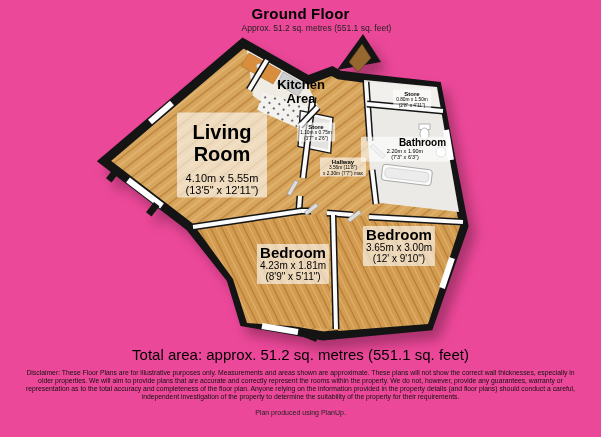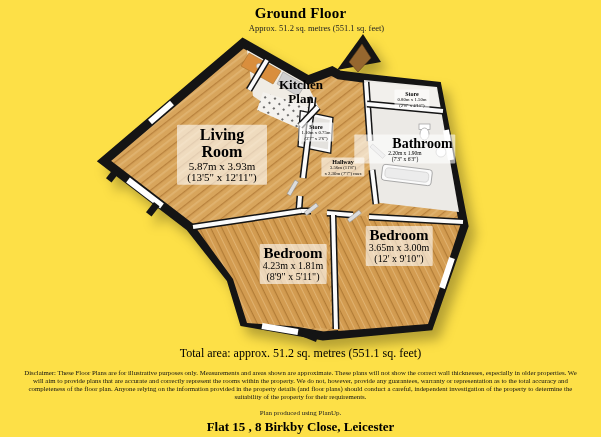--- a/index.html
+++ b/index.html
@@ -1,40 +1,40 @@
 <!DOCTYPE html>
 <html><head>
 <meta charset="utf-8">
 <style>
   html,body{margin:0;padding:0;background:#fff;}
-  .page{position:relative;width:601px;height:437px;background:#fde047;overflow:hidden;
-        font-family:Liberation Serif, serif;color:#000;}
+  .page{position:relative;width:601px;height:437px;background:#ec4899;overflow:hidden;
+        font-family:Liberation Sans, sans-serif;color:#000;}
   .hdr-title{position:absolute;top:5px;left:0;width:100%;text-align:center;
              font-size:15px;font-weight:bold;letter-spacing:.2px;}
   .hdr-sub{position:absolute;top:23px;left:16px;width:100%;text-align:center;font-size:8.5px;color:#222;}
   .plan-wrap{position:absolute;left:0;top:0;width:601px;height:437px;}
   .plan-wrap svg{filter:drop-shadow(7px 9px 6px rgba(0,0,0,.28));}
   .wallb{stroke:#141414;stroke-width:7;stroke-linecap:butt;}
   .wallw{stroke:#fbfbfb;stroke-width:4;stroke-linecap:butt;}
   .win{stroke:#ffffff;stroke-width:6;stroke-linecap:butt;}
   .rlabel{position:absolute;transform:translate(-50%,-50%);text-align:center;
           background:rgba(255,255,255,.6);padding:1px 3px;line-height:1.08;border-radius:1px;}
   .rlabel span{display:block;white-space:nowrap;}
   .rname{font-weight:bold;}
   .wrap2{white-space:normal !important;}
-  .nm-xl{font-size:16px;width:84px;margin:0 auto;}
+  .nm-xl{font-size:20px;width:84px;margin:8px auto;}
   .nm-lg{font-size:15px;}
   .nm-md{font-size:13px;width:58px;margin:0 auto;}
-  .nm-sm{font-size:14px;padding-left:35px;}
+  .nm-sm{font-size:10px;padding-left:35px;}
   .nm-xs{font-size:6px;}
   .dm-lg{font-size:11px;}
   .dm-md{font-size:10px;}
   .dm-sm{font-size:5.5px;}
   .dm-xs{font-size:4.8px;}
-  .ftr-total{position:absolute;top:346px;left:0;width:100%;text-align:center;font-size:12px;}
+  .ftr-total{position:absolute;top:346px;left:0;width:100%;text-align:center;font-size:15px;}
   .ftr-disc{position:absolute;top:369px;left:50%;transform:translateX(-50%);width:556px;
             text-align:center;font-size:6.8px;line-height:1.2;color:#111;}
   .ftr-prod{position:absolute;top:409px;left:0;width:100%;text-align:center;font-size:7px;color:#222;}
   .ftr-addr{position:absolute;top:419px;left:0;width:100%;text-align:center;font-size:13px;font-weight:bold;}
 </style>
 </head>
 <body>
 
 <div class="page">
 
@@ -137,26 +137,26 @@
         <polygon points="337,70 363,34 381,62" fill="#141414"></polygon>
         <polygon points="349,62 362,44 371,58 358,72" fill="#96672f" stroke="#5f3d15" stroke-width="0.6"></polygon>
       </g>
 
       <polygon points="303,330 318,336 316,342 301,336" fill="#141414"></polygon>
     </svg>
   </div>
 
   <div class="rlabel" style="left:222px;top:155px;">
     <span class="rname nm-xl wrap2">Living Room</span>
-    <span class="dm-lg">5.87m x 3.93m</span>
+    <span class="dm-lg">4.10m x 5.55m</span>
     <span class="dm-lg">(13'5" x 12'11")</span>
   </div>
 
   <div class="rlabel" style="left:301px;top:92px;background:none;">
-    <span class="rname nm-md wrap2">Kitchen Plan</span>
+    <span class="rname nm-md wrap2">Kitchen Area</span>
   </div>
 
   <div class="rlabel" style="left:412px;top:99px;">
     <span class="rname nm-xs">Store</span>
     <span class="dm-xs">0.80m x 1.50m</span>
     <span class="dm-xs">(2'8" x 4'11")</span>
   </div>
 
   <div class="rlabel" style="left:316px;top:132px;">
     <span class="rname nm-xs">Store</span>
@@ -184,15 +184,14 @@
 
   <div class="rlabel" style="left:399px;top:246px;">
     <span class="rname nm-lg">Bedroom</span>
     <span class="dm-md">3.65m x 3.00m</span>
     <span class="dm-md">(12' x 9'10")</span>
   </div>
 
   <div class="ftr-total">Total area: approx. 51.2 sq. metres (551.1 sq. feet)</div>
   <div class="ftr-disc">Disclaimer: These Floor Plans are for illustrative purposes only. Measurements and areas shown are approximate. These plans will not show the correct wall thicknesses, especially in older properties. We will aim to provide plans that are accurate and correctly represent the rooms within the property. We do not, however, provide any guarantees, warranty or representation as to the total accuracy and completeness of the floor plan. Anyone relying on the information provided in the property details (and floor plans) should conduct a careful, independent investigation of the property to determine the suitability of the property for their requirements.</div>
   <div class="ftr-prod">Plan produced using PlanUp.</div>
-  <div class="ftr-addr">Flat 15 , 8 Birkby Close, Leicester</div>
 
 </div>
 
 </body></html>

